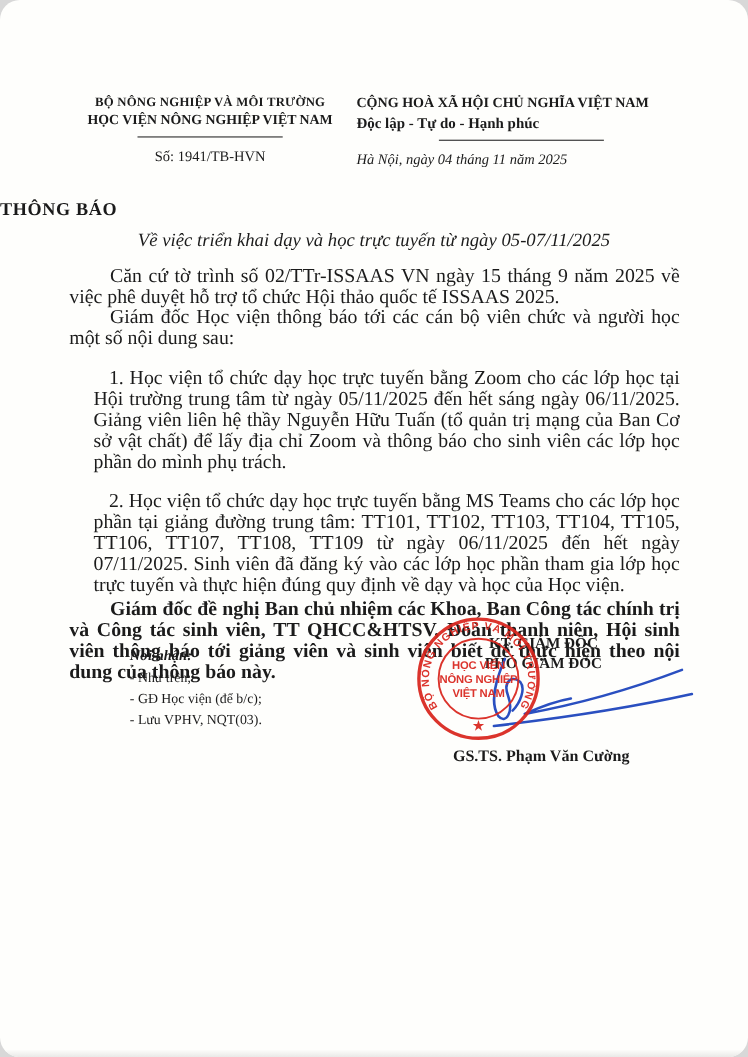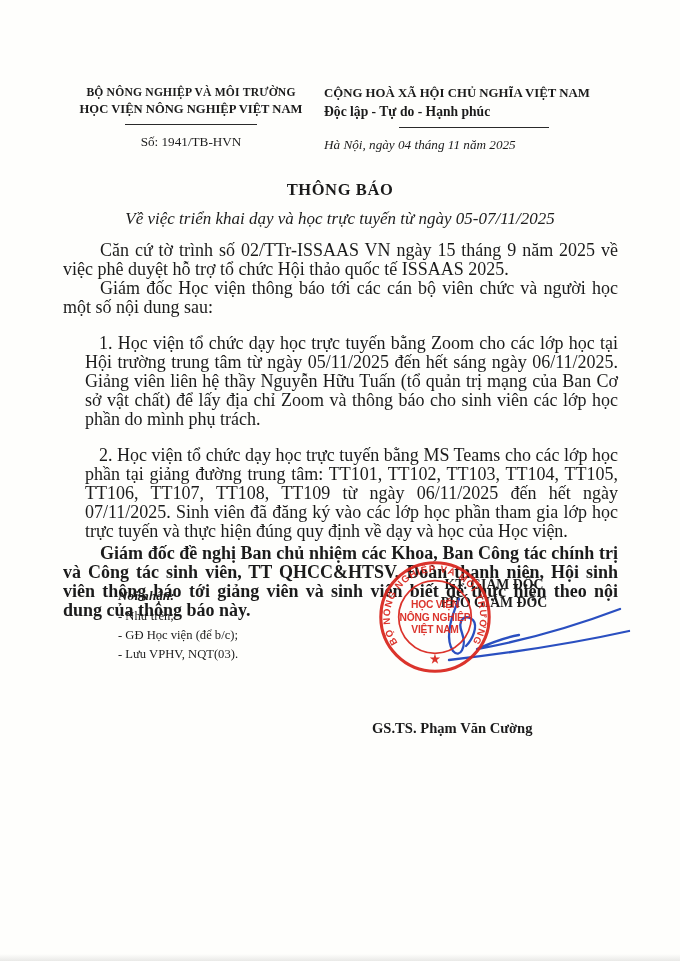--- a/index.html
+++ b/index.html
@@ -4,59 +4,60 @@
 <style>
   html,body { margin:0; padding:0; background:#d8d8d8; }
   .page {
     position:relative;
     width:680px; height:961px;
     margin:0 auto;
     background:#fefefc;
     font-family:"Liberation Serif", serif;
     color:#1b1b1b;
     overflow:hidden;
+    border-radius:18px;
   }
   .page::after{
     content:""; position:absolute; left:0; right:0; bottom:0; height:7px;
     background:linear-gradient(#fefefc,#e9e9e7); pointer-events:none;
   }
 
   
   .header { display:flex; padding:86px 56px 0 58px; }
   .header-left  { width:47%; text-align:center; }
   .header-right { width:53%; }
   .org-parent   { font-size:11.6px; font-weight:bold; letter-spacing:.2px; }
   .org-name     { font-size:12.6px; font-weight:bold; margin-top:3px; }
   .motto1       { font-size:12.8px; font-weight:bold; }
   .motto2       { font-size:13.6px; font-weight:bold; margin-top:3px; }
   .rule         { border:none; border-top:1.4px solid #2a2a2a; width:132px; margin:7px auto 9px; }
   .rule-r       { width:150px; }
   .doc-number   { font-size:13.2px; }
   .place-date   { font-size:13.2px; font-style:italic; }
 
   
-  .doc-title    { text-align:center; font-size:16.5px; font-weight:bold; letter-spacing:.6px; margin-top:27px; }
+  .doc-title    { text-align:left; font-size:16.5px; font-weight:bold; letter-spacing:.6px; margin-top:27px; }
   .doc-subtitle { text-align:center; font-size:17px; font-style:italic; margin-top:9px; }
 
   
   .body-text { padding:12px 62px 0 63px; font-size:18px; line-height:19px; text-align:justify; }
   .para      { margin:0; text-indent:37px; }
   .list      { margin-top:2px; }
   .list-item { padding-left:22px; text-indent:14px; margin-top:17px; }
   .list-num  { display:inline; }
   .closing   { margin-top:3px;font-weight:bold; }
 
   
   .recipients { position:absolute; top:586px; left:118px; font-size:12.6px; line-height:19px; }
   .recipients-heading { font-weight:bold; font-style:italic; font-size:13.2px; margin-bottom:2px; }
 
   .sign-head { position:absolute; top:576px; left:378px; width:232px; text-align:center;
                font-weight:bold; font-size:13.8px; line-height:18px; }
-  .sign-name { position:absolute; top:680px; left:372px; width:240px; 
-               font-weight:bold; font-size:14.6px;margin-top:40px; }
+  .sign-name { position:absolute; top:680px; left:372px; width:240px; text-align:center;
+               font-weight:bold; font-size:14.6px; }
 
   .signature-svg { position:absolute; top:593px; left:415px; }
   .signature-svg path { stroke:var(--ink-color,#2a4fc0); stroke-width:2.3; fill:none;
                         stroke-linecap:round; stroke-linejoin:round; }
 
   .stamp-svg { position:absolute; top:557px; left:375px; opacity:.93; }
   .stamp-svg circle { stroke:var(--stamp-color,#d9251d); fill:none; }
   .stamp-svg text { fill:var(--stamp-color,#d9251d); font-family:"Liberation Sans", sans-serif; font-weight:bold; }
   .ring-text { font-size:10px; letter-spacing:1px; }
   .stamp-center { font-size:10.6px; letter-spacing:-0.2px; }

